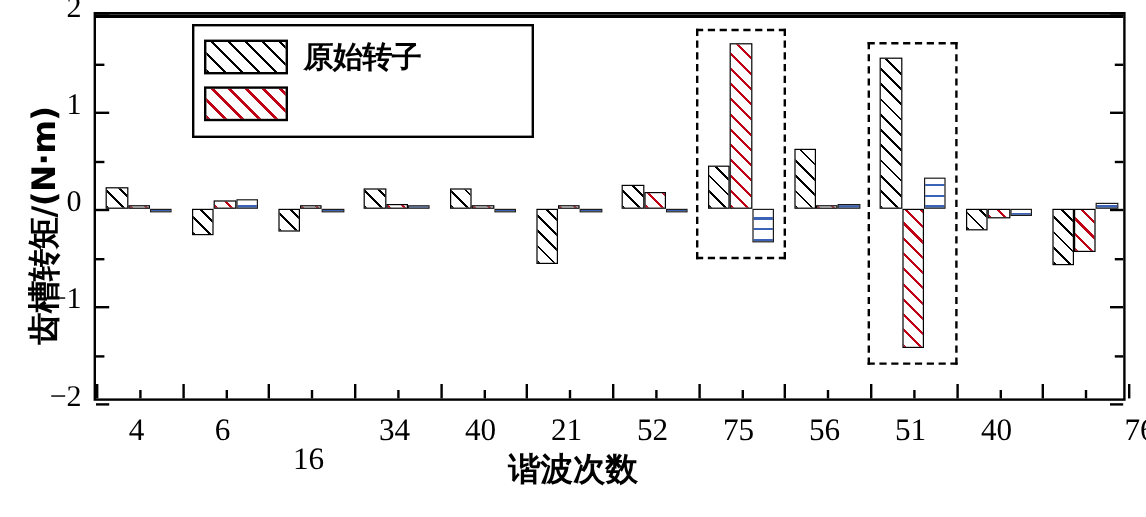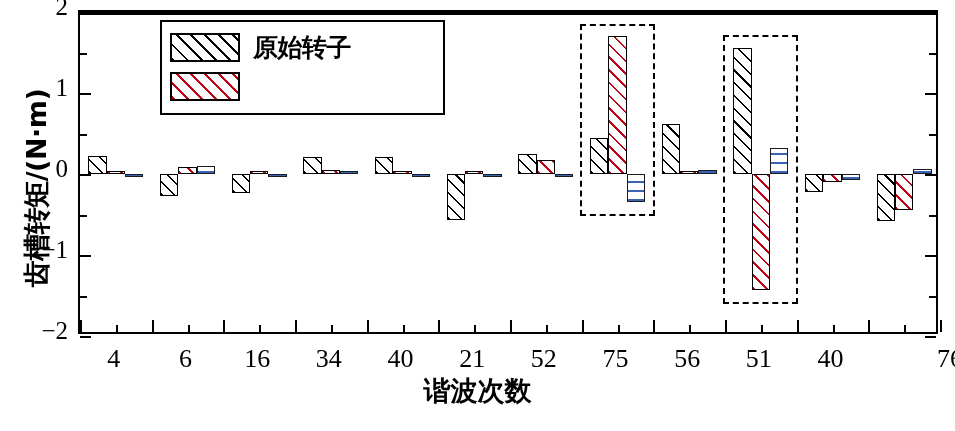--- a/index.html
+++ b/index.html
@@ -269,21 +269,21 @@
       </div>
       <div class="legrow">
         <span class="legswatch s1"></span>
       </div>
     </div>
   </div>
 
   <div id="xticklabels">
       <div class="xticklabel" style="left: 83.8333px;">4</div>
       <div class="xticklabel" style="left: 155.5px;">6</div>
-      <div class="xticklabel" style="left: 227.167px;">16</div>
+      <div class="xticklabel" style="left: 227.167px; margin-top: 24px;">16</div>
       <div class="xticklabel" style="left: 298.833px;">34</div>
       <div class="xticklabel" style="left: 370.5px;">40</div>
       <div class="xticklabel" style="left: 442.167px;">21</div>
       <div class="xticklabel" style="left: 513.833px;">52</div>
       <div class="xticklabel" style="left: 585.5px;">75</div>
       <div class="xticklabel" style="left: 657.167px;">56</div>
       <div class="xticklabel" style="left: 728.833px;">51</div>
       <div class="xticklabel" style="left: 800.5px;">40</div>
       <div class="xticklabel" style="left: 920px;">76</div>
     </div>

